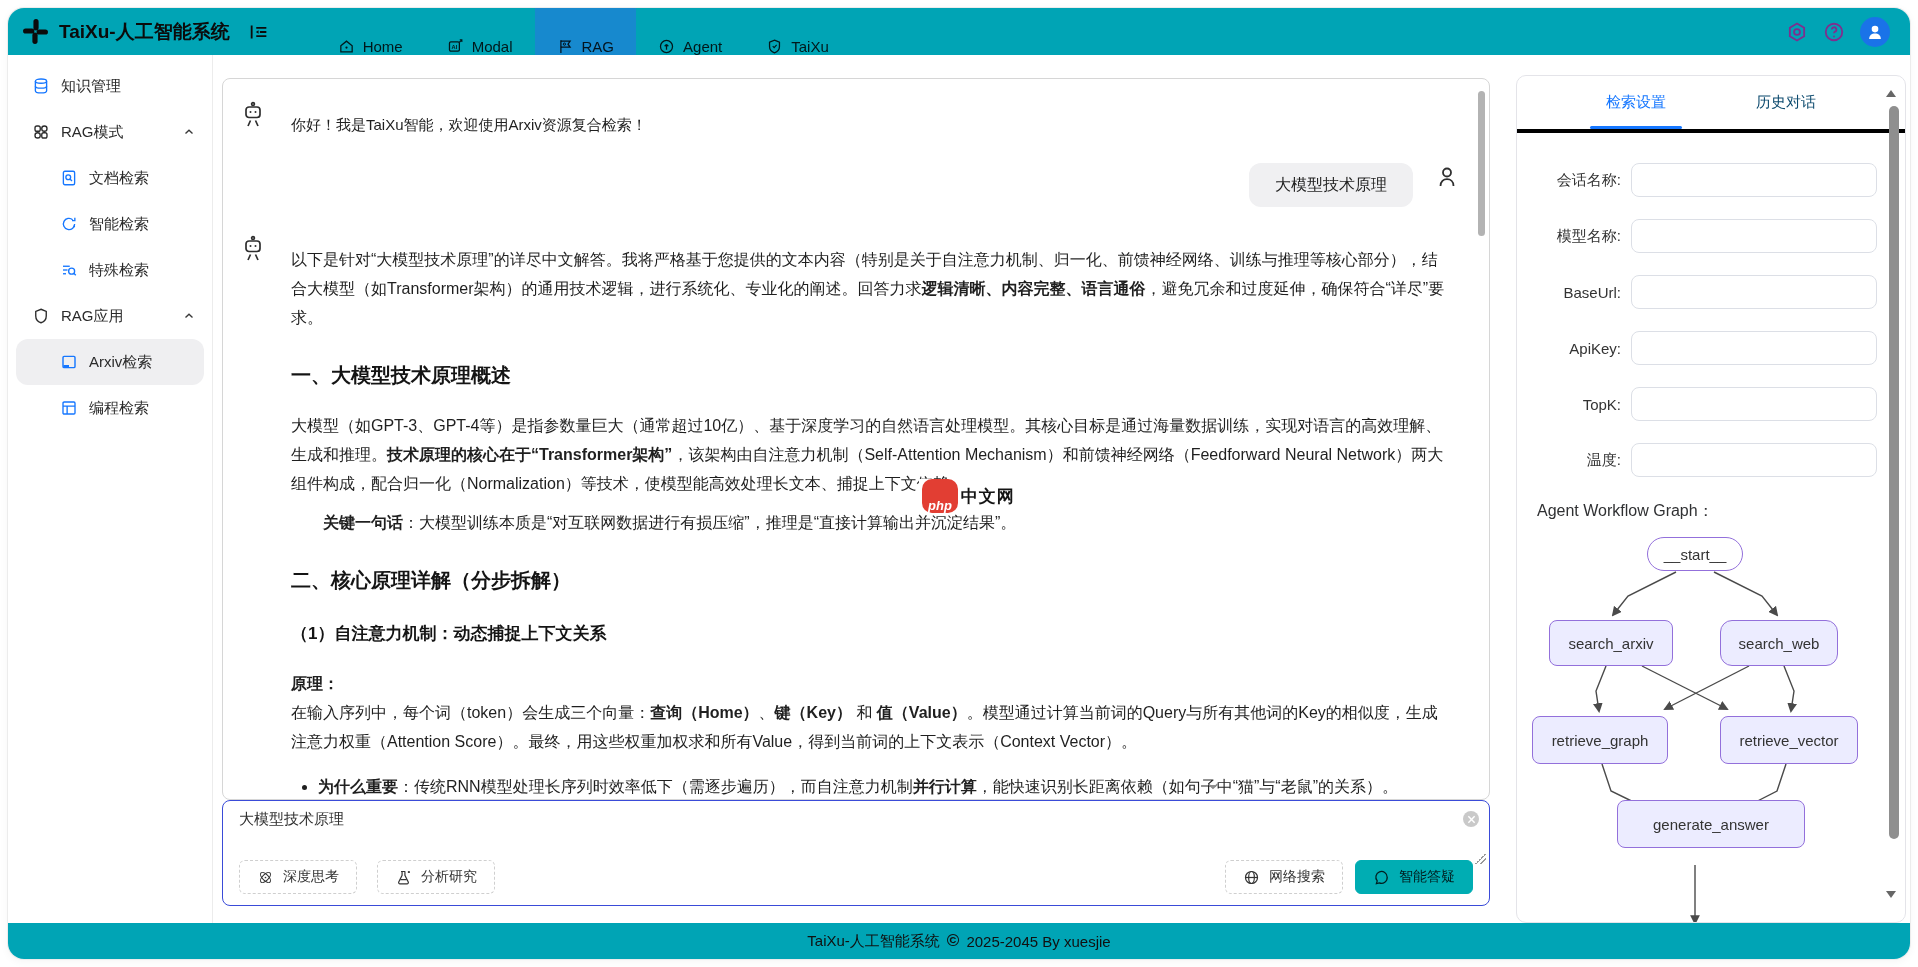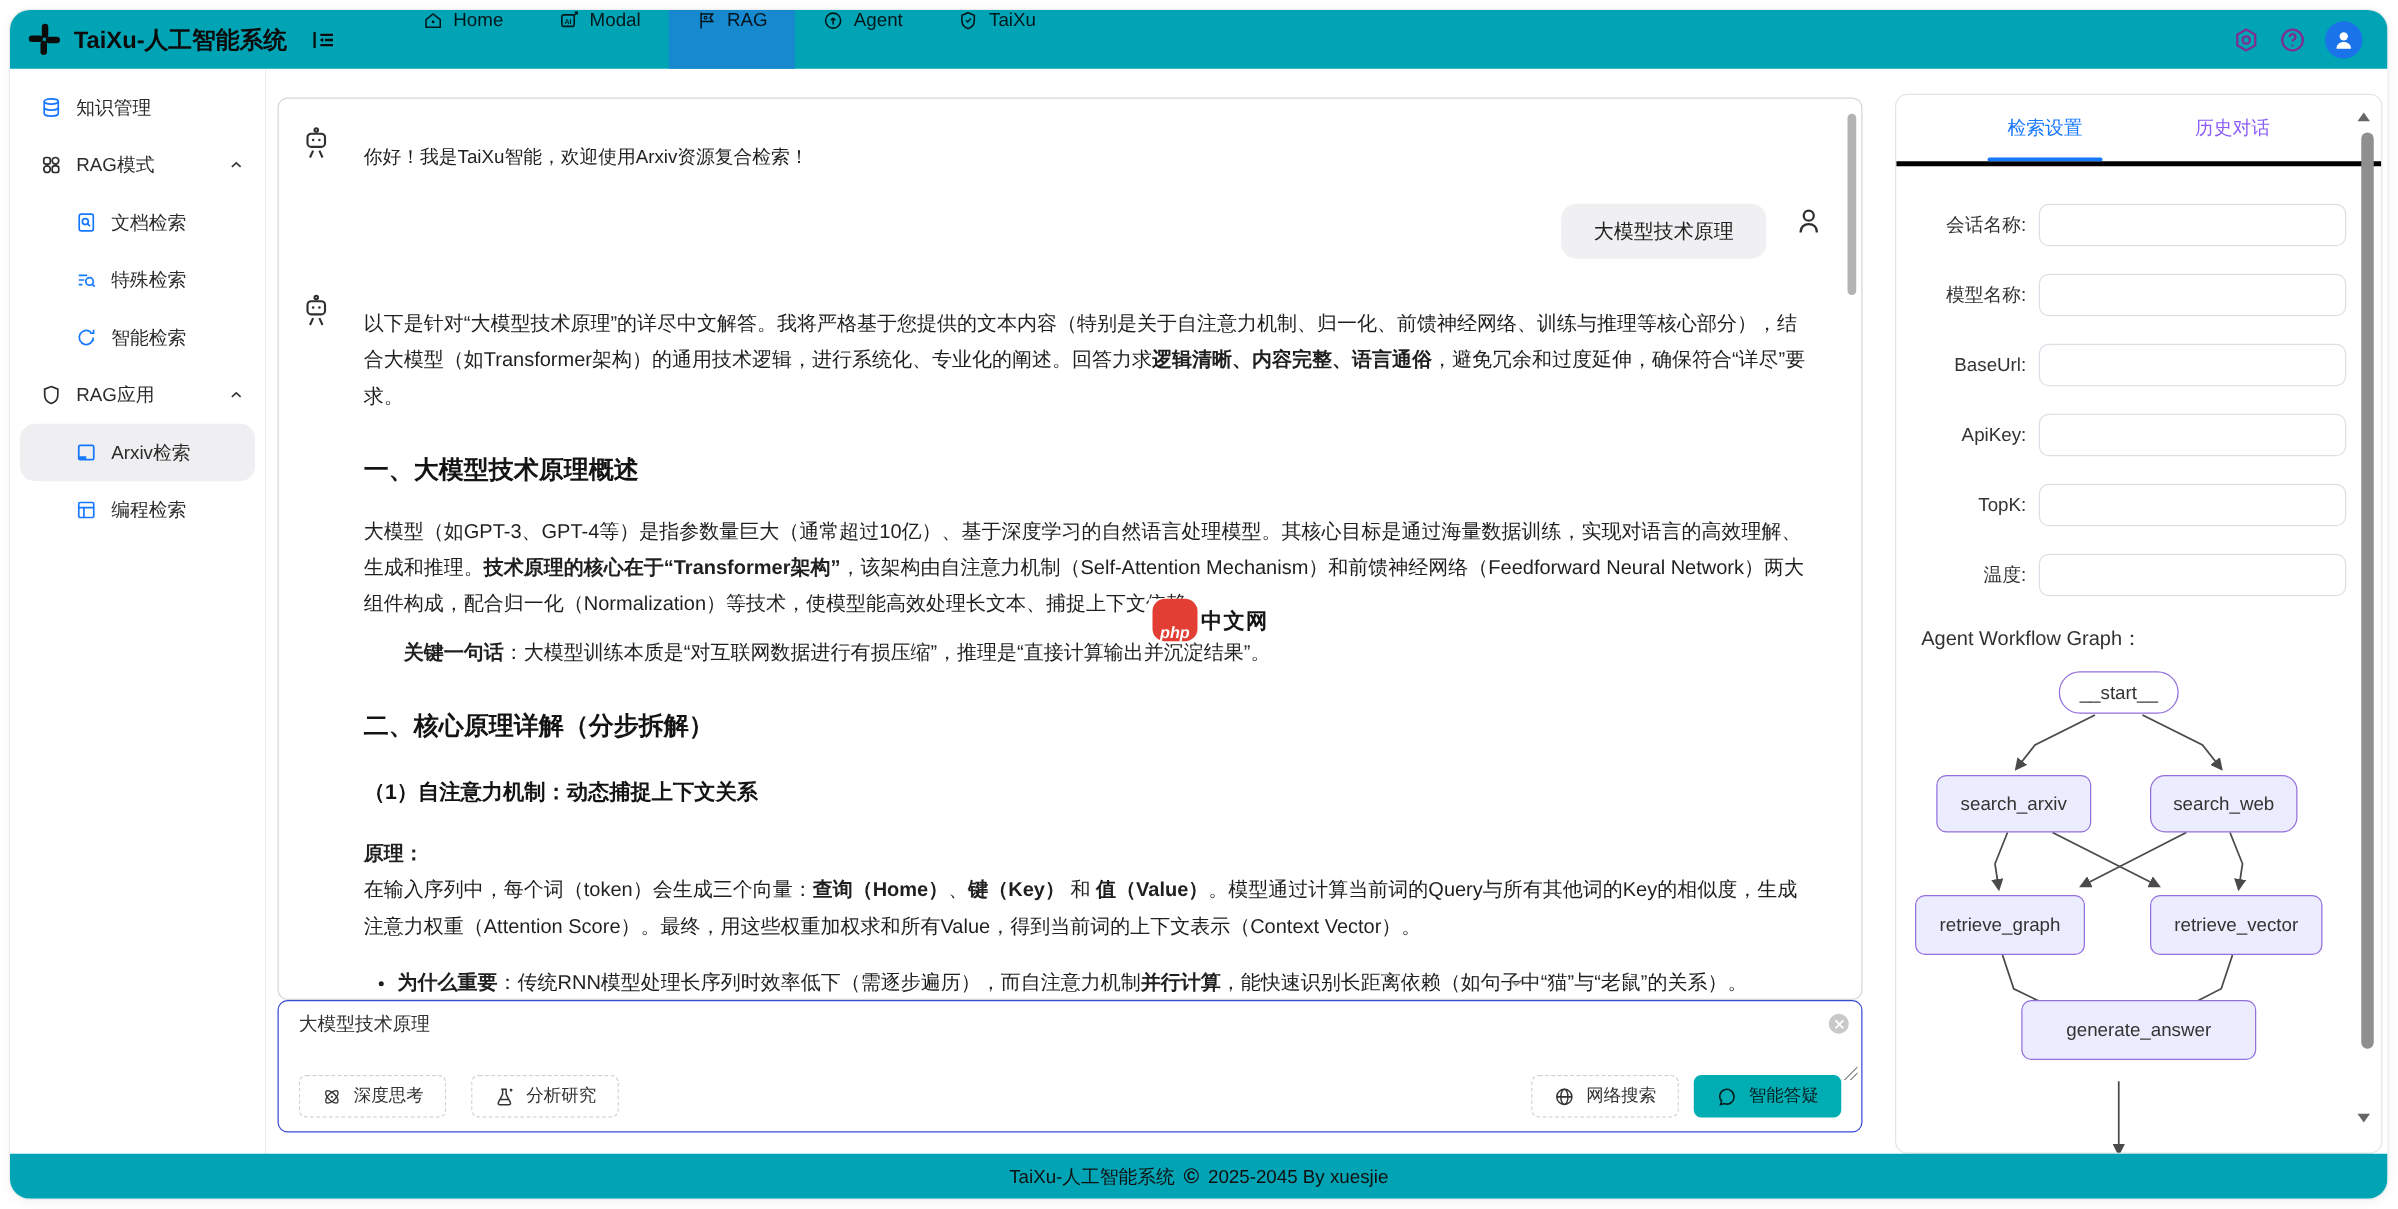--- a/index.html
+++ b/index.html
@@ -17,21 +17,21 @@
 
   
   .navbar{position:absolute;top:0;left:0;right:0;height:47px;background:var(--teal);
     display:flex;align-items:center;padding:0 14px;z-index:10;}
   .logo{width:27px;height:27px;color:#0b0b0b;}
   .logo svg{width:27px;height:27px;}
   .app-title{font-size:19px;font-weight:700;color:#0b0b0b;margin:0 18px 0 10px;white-space:nowrap;}
   .collapse-btn{width:22px;height:22px;color:#0b0b0b;margin-right:46px;cursor:pointer;}
   .collapse-btn svg{width:22px;height:22px;}
   .nav{display:flex;height:100%;align-items:stretch;}
-  .nav-item{display:flex;align-items:flex-start;gap:8px;padding:0 22px;font-size:15px;
+  .nav-item{display:flex;align-items:flex-end;gap:8px;padding:0 22px;font-size:15px;
     color:rgba(0,0,0,.85);cursor:pointer;white-space:nowrap;}
   .nav-item svg{width:17px;height:17px;}
   .nav-item.active{background:var(--nav-active);}
   .nav-right{margin-left:auto;display:flex;align-items:center;gap:15px;padding-right:6px;}
   .top-icon{width:22px;height:22px;color:#7E2F8E;cursor:pointer;}
   .top-icon svg{width:22px;height:22px;}
   .avatar-btn{width:30px;height:30px;border-radius:50%;background:#1A73E8;display:flex;
     align-items:center;justify-content:center;cursor:pointer;}
   .avatar-btn svg{width:20px;height:20px;}
 
@@ -98,21 +98,21 @@
   .cbtn svg{width:17px;height:17px;}
   .cbtn + .cbtn{margin-left:20px;}
   .cbtn.web{margin-left:auto;}
   .cbtn.primary{margin-left:12px;background:#00ADB3;border:1px solid #00ADB3;color:rgba(0,0,0,.82);}
 
   
   .panel{position:absolute;left:1508px;top:67px;width:390px;height:848px;background:#fff;
     border:1px solid #e4e4e9;border-radius:10px;overflow:hidden;z-index:4;}
   .tabs{height:57px;display:flex;align-items:stretch;border-bottom:4px solid #000000;padding:0 44px;}
   .tab{flex:1;display:flex;align-items:center;justify-content:center;font-size:15px;
-    color:#8b5cf6;position:relative;cursor:pointer;}
+    color:#0c4a6e;position:relative;cursor:pointer;}
   .tab.active{color:var(--accent);font-weight:500;}
   .tab.active::after{content:"";position:absolute;bottom:0;left:50%;transform:translateX(-50%);
     width:92px;height:3px;background:var(--accent);border-radius:2px;}
   .form{padding:30px 28px 0 18px;}
   .form-row{display:flex;align-items:center;margin-bottom:22px;}
   .form-label{width:96px;text-align:right;padding-right:10px;font-size:15px;color:#333;flex:none;}
   .form-input{flex:1;height:34px;border:1px solid #dcdfe6;border-radius:8px;outline:none;
     padding:0 10px;font-size:14px;color:#333;min-width:0;}
   .graph-label{margin:24px 0 6px 20px;font-size:16px;color:#303133;}
   .diagram{position:relative;margin-left:12px;width:340px;height:419px;overflow:hidden;}
@@ -262,38 +262,38 @@
           <rect x="4.5" y="3" width="15" height="18" rx="2"></rect>
             <circle cx="11" cy="11" r="3.2"></circle>
             <path d="M13.3 13.3 L16 16"></path>
         </svg>
       </span>
       <span>文档检索</span>
     </div>
     <div class="side-item sub">
       <span class="s-icon blue">
         <svg viewBox="0 0 24 24" fill="none" stroke="currentColor" stroke-width="1.8">
+          <path d="M19.5 12 a7.5 7.5 0 1 1 -2.6 -5.7"></path>
+            <path d="M19.8 3.6 V7.4 h-3.8"></path>
+          <circle cx="19" cy="15" r="1.2" fill="currentColor" stroke="none"></circle>
+        </svg>
+      </span>
+      <span>智能检索</span>
+    </div>
+    <div class="side-item sub">
+      <span class="s-icon blue">
+        <svg viewBox="0 0 24 24" fill="none" stroke="currentColor" stroke-width="1.8">
           <path d="M4 7 H13"></path>
             <path d="M4 12 H10"></path>
             <path d="M4 17 H8"></path>
           <circle cx="15.5" cy="13.5" r="4"></circle>
             <path d="M18.4 16.4 L21 19"></path>
         </svg>
       </span>
       <span>特殊检索</span>
-    </div>
-    <div class="side-item sub">
-      <span class="s-icon blue">
-        <svg viewBox="0 0 24 24" fill="none" stroke="currentColor" stroke-width="1.8">
-          <path d="M19.5 12 a7.5 7.5 0 1 1 -2.6 -5.7"></path>
-            <path d="M19.8 3.6 V7.4 h-3.8"></path>
-          <circle cx="19" cy="15" r="1.2" fill="currentColor" stroke="none"></circle>
-        </svg>
-      </span>
-      <span>智能检索</span>
     </div>
     <div class="side-item">
       <span class="s-icon">
         <svg viewBox="0 0 24 24" fill="none" stroke="currentColor" stroke-width="1.8">
           <path d="M12 3 L19 5.8 V12 C19 16.8 16 19.7 12 21 C8 19.7 5 16.8 5 12 V5.8 Z"></path>
         </svg>
       </span>
       <span>RAG应用</span>
       <span class="chevron">
         <svg viewBox="0 0 24 24" fill="none" stroke="currentColor" stroke-width="2.4">

